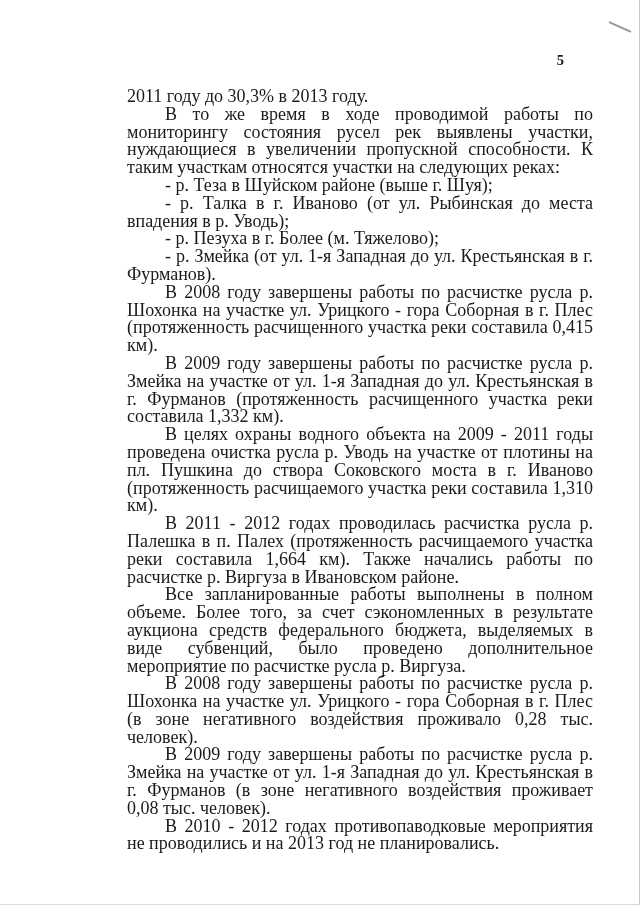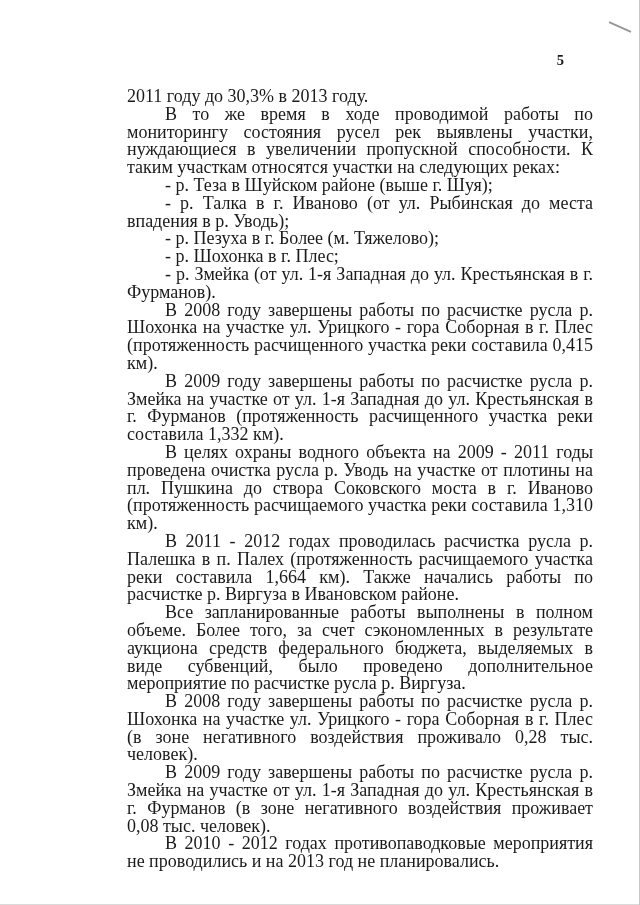--- a/index.html
+++ b/index.html
@@ -79,21 +79,20 @@
   <div class="scan-corner-artifact"></div>
   <div class="scan-edge-right"></div>
   <div class="scan-edge-bottom"></div>
   <div class="page-number">5</div>
   <div class="content" id="content">
       <p class="para noindent">2011 году до 30,3% в 2013 году.</p>
       <p class="para indent">В то же время в ходе проводимой работы по мониторингу состояния русел рек выявлены участки, нуждающиеся в увеличении пропускной способности. К таким участкам относятся участки на следующих реках:</p>
       <p class="para indent">- р. Теза в Шуйском районе (выше г. Шуя);</p>
       <p class="para indent">- р. Талка в г. Иваново (от ул. Рыбинская до места впадения в р. Уводь);</p>
       <p class="para indent">- р. Пезуха в г. Более (м. Тяжелово);</p>
-      <p class="para indent">- р. Шохонка в г. Плес;</p>
       <p class="para indent">- р. Змейка (от ул. 1-я Западная до ул. Крестьянская в г. Фурманов).</p>
       <p class="para indent">В 2008 году завершены работы по расчистке русла р. Шохонка на участке ул. Урицкого - гора Соборная в г. Плес (протяженность расчищенного участка реки составила 0,415 км).</p>
       <p class="para indent">В 2009 году завершены работы по расчистке русла р. Змейка на участке от ул. 1-я Западная до ул. Крестьянская в г. Фурманов (протяженность расчищенного участка реки составила 1,332 км).</p>
       <p class="para indent">В целях охраны водного объекта на 2009 - 2011 годы проведена очистка русла р. Уводь на участке от плотины на пл. Пушкина до створа Соковского моста в г. Иваново (протяженность расчищаемого участка реки составила 1,310 км).</p>
       <p class="para indent">В 2011 - 2012 годах проводилась расчистка русла р. Палешка в п. Палех (протяженность расчищаемого участка реки составила 1,664 км). Также начались работы по расчистке р. Виргуза в Ивановском районе.</p>
       <p class="para indent">Все запланированные работы выполнены в полном объеме. Более того, за счет сэкономленных в результате аукциона средств федерального бюджета, выделяемых в виде субвенций, было проведено дополнительное мероприятие по расчистке русла р. Виргуза.</p>
       <p class="para indent">В 2008 году завершены работы по расчистке русла р. Шохонка на участке ул. Урицкого - гора Соборная в г. Плес (в зоне негативного воздействия проживало 0,28 тыс. человек).</p>
       <p class="para indent">В 2009 году завершены работы по расчистке русла р. Змейка на участке от ул. 1-я Западная до ул. Крестьянская в г. Фурманов (в зоне негативного воздействия проживает 0,08 тыс. человек).</p>
       <p class="para indent">В 2010 - 2012 годах противопаводковые мероприятия не проводились и на 2013 год не планировались.</p>
     </div>

